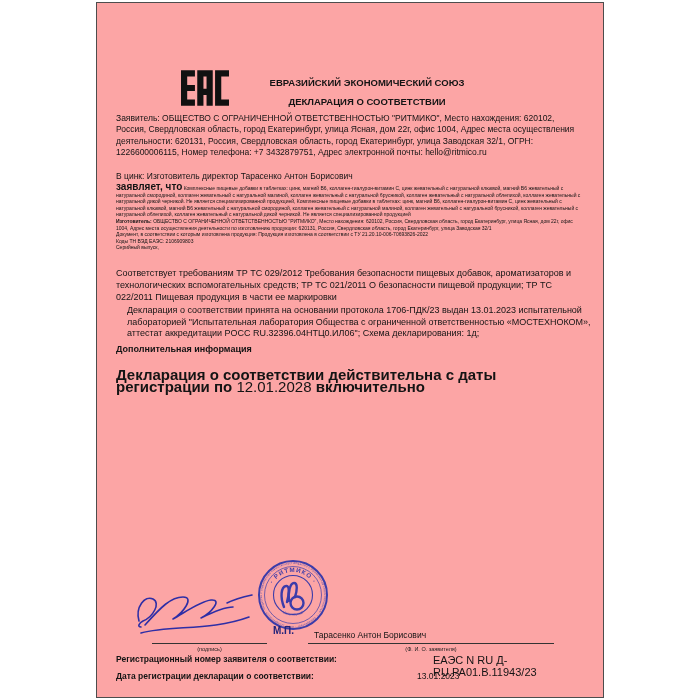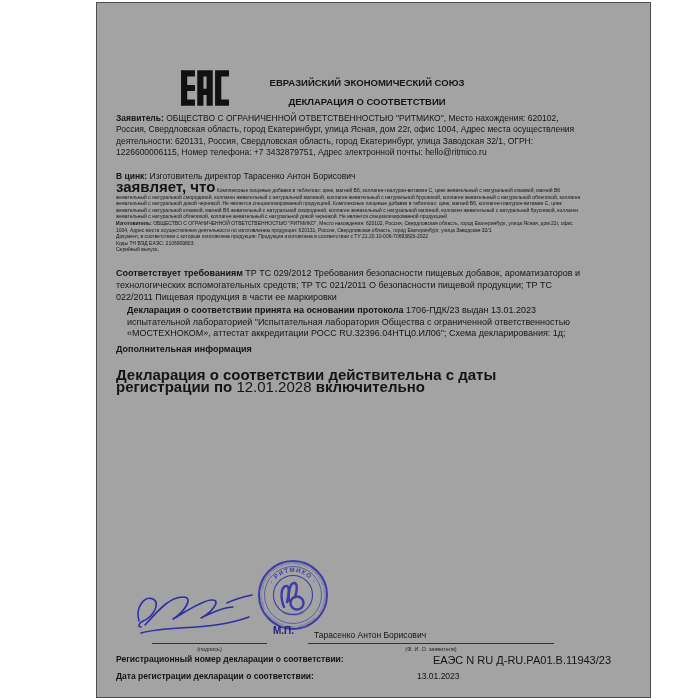--- a/index.html
+++ b/index.html
@@ -1,33 +1,33 @@
 <!DOCTYPE html>
 <html><head>
 <meta charset="utf-8">
 <style>
   html,body{margin:0;padding:0;width:700px;height:700px;background:#ffffff;}
-  .page{position:absolute;left:96px;top:2px;width:506px;height:694px;background:#a3a3a3;
-        border:1px solid #4d4d4d;font-family:"Liberation Sans",sans-serif;color:#141414;overflow:hidden;padding-left:47px;}
+  .page{position:absolute;left:96px;top:2px;width:506px;height:694px;background:#fca5a5;
+        border:1px solid #4d4d4d;font-family:"Liberation Sans",sans-serif;color:#141414;overflow:hidden;}
   .abs{position:absolute;}
   .eac-logo{left:84px;top:66px;}
   .hdr{left:120px;top:74px;width:300px;text-align:center;font-weight:bold;font-size:9.5px;line-height:12px;}
   .hdr .h2{margin-top:7px;}
   .para{font-size:8.5px;line-height:11.3px;}
   .applicant{left:19px;top:110px;width:468px;}
   .inperson{left:19px;top:168px;width:468px;}
   .facts{left:19px;top:181px;width:468px;font-size:5px;line-height:6.6px;}
-  .declare-label{font-size:15px;font-weight:bold;}
+  .declare-label{font-size:10px;font-weight:bold;}
   .tiny-bold{font-weight:bold;}
   .complies{left:19px;top:264px;width:468px;font-size:9px;line-height:12px;}
   .basis{left:19px;top:302px;width:468px;font-size:9px;line-height:11.5px;margin-left:11px;}
   .addinfo{left:19px;top:341px;font-weight:bold;font-size:9px;}
   .validity{left:19px;top:366px;width:468px;font-size:15px;line-height:12px;font-weight:bold;}
   .validity .plain{font-weight:normal;}
-  .b{font-weight:bold;}
+  .b{font-weight:normal;}
   .sig-svg{left:34px;top:584px;}
   .stamp-svg{left:156px;top:552px;}
   .mp{left:176px;top:622px;font-size:10px;font-weight:bold;color:#23237a;}
   .line1{left:55px;top:640px;width:115px;border-top:1px solid #333;height:0;}
   .line2{left:211px;top:640px;width:246px;border-top:1px solid #333;height:0;}
   .cap1{left:55px;top:643px;width:115px;text-align:center;font-size:5.5px;color:#222;}
   .cap2{left:211px;top:643px;width:246px;text-align:center;font-size:5.5px;color:#222;}
   .fio-name{left:217px;top:627px;font-size:8.5px;}
   .reg-label1{left:19px;top:651px;font-size:8.5px;font-weight:bold;}
   .reg-val1{left:302px;top:651px;font-size:11px;margin-left:34px;}
@@ -133,18 +133,18 @@
   </svg>
 
   <div class="abs mp">М.П.</div>
 
   <div class="abs line1"></div>
   <div class="abs line2"></div>
   <div class="abs cap1">(подпись)</div>
   <div class="abs cap2">(Ф. И. О. заявителя)</div>
   <div class="abs fio-name">Тарасенко Антон Борисович</div>
 
-  <div class="abs reg-label1">Регистрационный номер декларации о соответствии:</div>
+  <div class="abs reg-label1">Регистрационный номер заявителя о соответствии:</div>
   <div class="abs reg-val1">ЕАЭС N RU Д-RU.РА01.В.11943/23</div>
   <div class="abs reg-label2">Дата регистрации декларации о соответствии:</div>
   <div class="abs reg-val2">13.01.2023</div>
 
 </div>
 
 </body></html>

